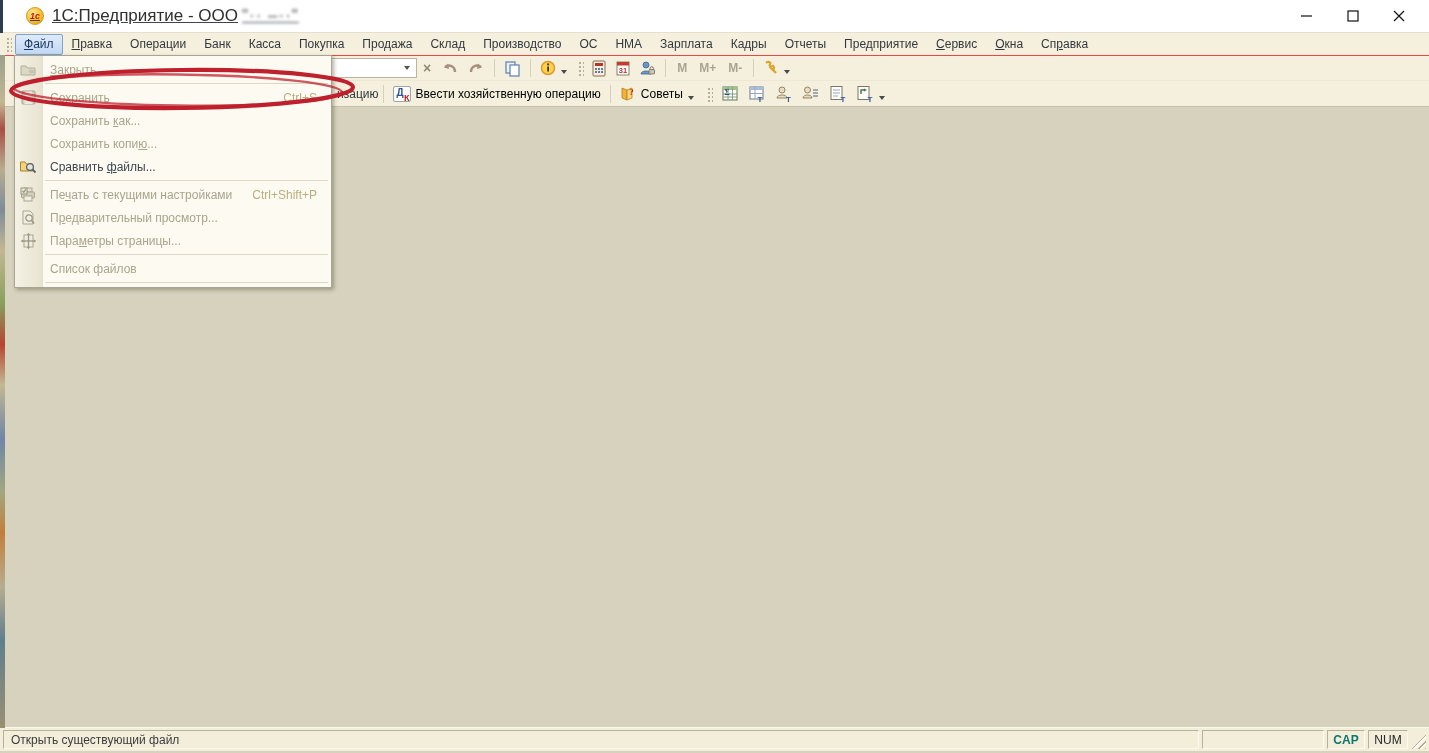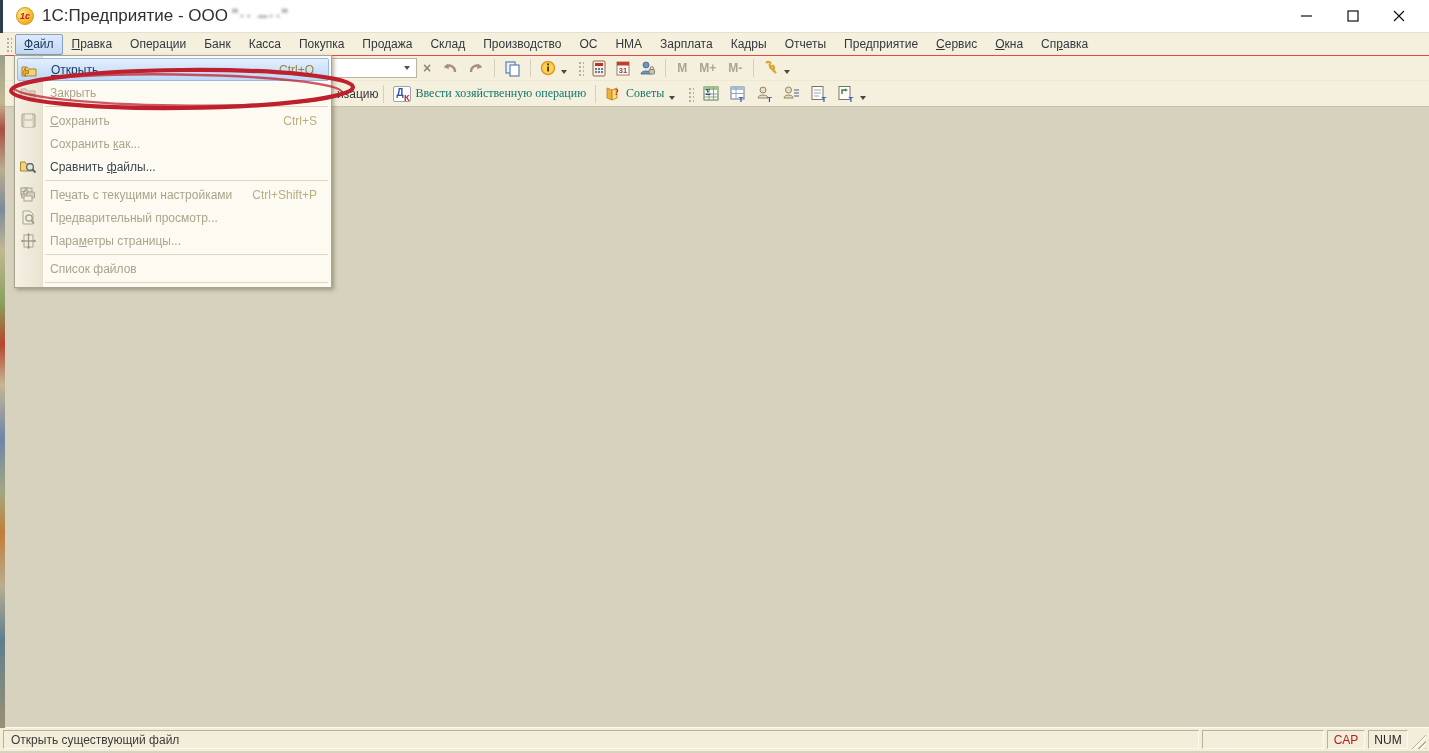--- a/index.html
+++ b/index.html
@@ -7,21 +7,21 @@
   body {
     font-family:"Liberation Sans", sans-serif;
     font-size:12px;
     background:#d6d2bd;
     position:relative;
     color:#3d4650;
   }
   
   .titlebar {
     height:33px; background:#ffffff; display:flex; align-items:center;
-    padding-left:10px; position:relative; border-bottom:1px solid #e4e0cf;
+    padding-left:20px; position:relative; border-bottom:1px solid #e4e0cf;text-decoration:underline;
   }
   .titlebar-edge { position:absolute; left:0; top:0; width:3px; height:33px; background:#2e3d4e; }
   .logo-1c {
     width:18px; height:18px; border-radius:50%;
     background:radial-gradient(circle at 35% 30%, #ffe98e, #f6b21e 70%, #d98a07);
     border:1px solid #d09a22; display:flex; align-items:center; justify-content:center;
     margin:0 8px 0 6px; font-weight:bold; font-size:9px; color:#c01818; font-style:italic;
   }
   .title-text { font-size:17px; color:#2f2f2f; display:flex; align-items:baseline; gap:4px;}
   .masked { filter:blur(1.6px); color:#4a4a4a; letter-spacing:1px; }
@@ -46,21 +46,21 @@
   .toolbar {
     background:#f4f0dd; display:flex; align-items:center; position:relative;
   }
   .toolbar-1 { height:25px; border-bottom:1px solid #ece8d3; }
   .toolbar-2 { height:26px; border-bottom:1px solid #c6c2aa; }
   .tb-sep { width:1px; height:18px; background:#d4d0b9; margin:0 5px; }
   .tb-btn {
     height:22px; display:flex; align-items:center; gap:4px; padding:0 3px;
     border:1px solid transparent; border-radius:2px; cursor:pointer; white-space:nowrap;
   }
-  .tb-label { color:#0f766e;font-family:Liberation Serif, serif; }
+  .tb-label { color:#000000; }
   .dd-arrow {
     width:0; height:0; border-left:3.5px solid transparent; border-right:3.5px solid transparent;
     border-top:4px solid #4a4a42; margin:8px 2px 0 1px;
   }
   .mem-btn { color:#aaa592; font-weight:bold; padding:0 5px; letter-spacing:0; }
   .combo {
     display:flex; align-items:center; height:20px; background:#fff;
     border:1px solid #b9b5a0; width:180px; margin-left:237px;
   }
   .combo input {
@@ -81,21 +81,21 @@
   .statusbar {
     height:24px; background:#f2eeda; display:flex; align-items:center;
     padding:2px 3px; gap:3px; border-top:1px solid #fbf8ec;
   }
   .sb-panel {
     height:19px; display:flex; align-items:center; padding:0 7px;
     border:1px solid; border-color:#b6b199 #fcfaf0 #fcfaf0 #b6b199; color:#3c3c3c;
   }
   .sb-msg { flex:1; }
   .sb-empty { width:122px; }
-  .sb-cap { width:38px; justify-content:center; color:#b91c1c; }
+  .sb-cap { width:38px; justify-content:center; color:#0f766e;font-weight:bold; }
   .sb-num { width:40px; justify-content:center; color:#262626; font-weight:500;}
   .sb-grip { width:15px; height:15px; align-self:flex-end;
     background:repeating-linear-gradient(135deg, transparent 0 2px, #b3ae96 2px 3px, #fdfbf1 3px 4.5px);
     clip-path:polygon(100% 0, 100% 100%, 0 100%);
   }
   
   .menu-popup {
     position:absolute; left:14px; top:55px; width:318px; z-index:90;
     background:#fdfbf1; border:1px solid #a8a492;
     box-shadow:2px 2px 4px rgba(90,85,60,.45);
@@ -352,30 +352,20 @@
   <div class="sb-panel sb-msg">Открыть существующий файл</div>
   <div class="sb-panel sb-empty"></div>
   <div class="sb-panel sb-cap">CAP</div>
   <div class="sb-panel sb-num">NUM</div>
   <div class="sb-grip"></div>
 </div>
 
 <div class="menu-popup">
 
 
-  <div class="mi selected">
-    <span class="ico">
-      <svg width="18" height="15" viewBox="0 0 18 15">
-        <path d="M2 4 L7 4 L8.5 6 L16 6 L16 13 L2 13 Z" fill="#f2d27a" stroke="#a8852e" stroke-width="1"></path>
-        <path d="M4 6 L1 9 L4 9 L4 12 L7 12 L7 9 L10 9 Z" fill="#e8a820" stroke="#a8721e" stroke-width="0.8" transform="rotate(-90 5.5 9)"></path>
-      </svg>
-    </span>
-    <span class="lbl"><span></span><u>О</u><span>ткрыть...</span></span>
-    <span class="sc">Ctrl+O</span>
-  </div>
 
   <div class="mi disabled">
     <span class="ico">
       <svg width="18" height="15" viewBox="0 0 18 15">
           <path d="M2 4 L7 4 L8.5 6 L16 6 L16 13 L2 13 Z" fill="#dcd8c6" stroke="#b3ae98" stroke-width="1"></path>
           <path d="M10 8 L13 8 L13 6.5 L15.5 9.5 L13 12.5 L13 11 L10 11 Z" fill="#c8c3ae" transform="rotate(180 12.5 9.5)"></path>
         </svg>
     </span>
     <span class="lbl"><span></span><u>З</u><span>акрыть</span></span>
     <span class="sc"></span>
@@ -393,20 +383,24 @@
     </span>
     <span class="lbl"><span></span><u>С</u><span>охранить</span></span>
     <span class="sc">Ctrl+S</span>
   </div>
 
   <div class="mi disabled">
     <span class="lbl"><span>Сохранить </span><u>к</u><span>ак...</span></span>
     <span class="sc"></span>
   </div>
 
+  <div class="mi disabled">
+    <span class="lbl"><span>Сохранить копи</span><u>ю</u><span>...</span></span>
+    <span class="sc"></span>
+  </div>
 
   <div class="mi">
     <span class="ico">
       <svg width="18" height="15" viewBox="0 0 18 15">
         <path d="M1.5 3 L6 3 L7.5 5 L13.5 5 L13.5 12 L1.5 12 Z" fill="#f2d27a" stroke="#a8852e" stroke-width="1"></path>
         <circle cx="11" cy="8" r="3.4" fill="#dce8f0" fill-opacity="0.85" stroke="#55606a" stroke-width="1.2"></circle>
         <line x1="13.5" y1="10.5" x2="16.5" y2="13.5" stroke="#55606a" stroke-width="1.8"></line>
       </svg>
     </span>
     <span class="lbl"><span>Сравнить </span><u>ф</u><span>айлы...</span></span>

